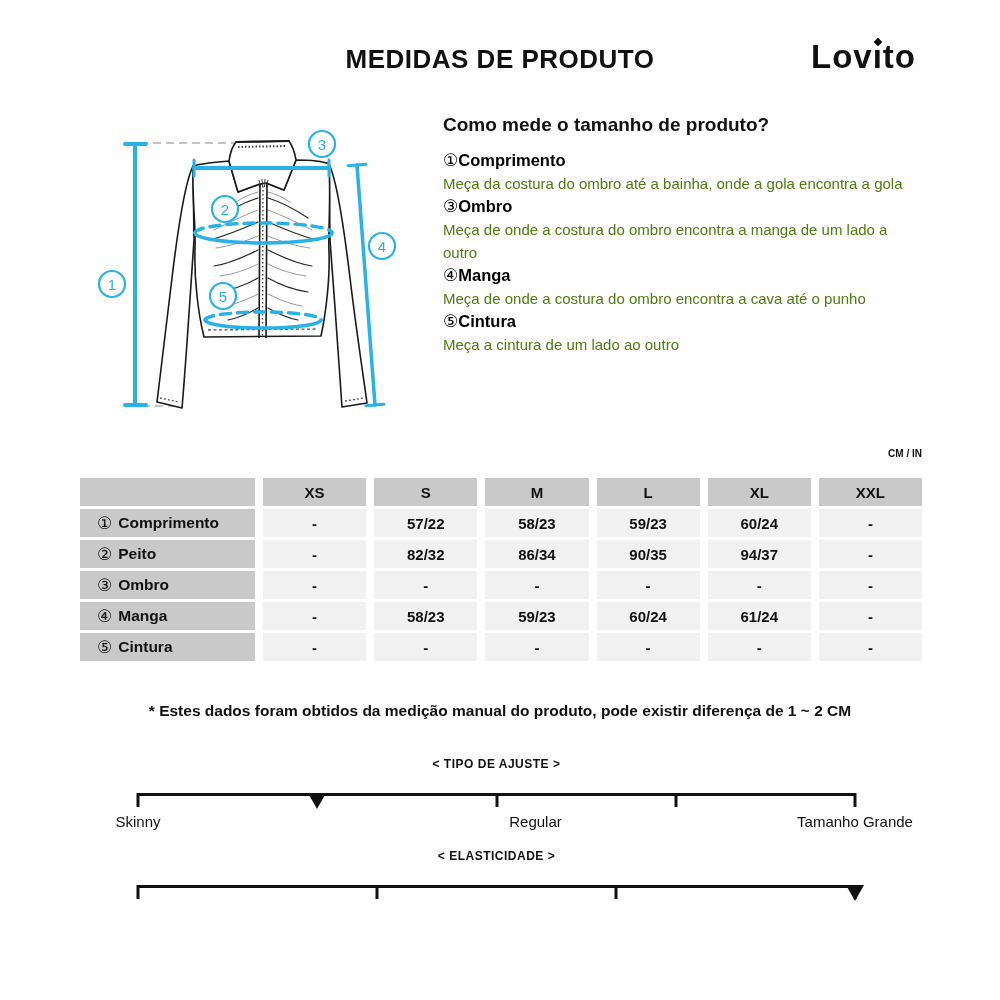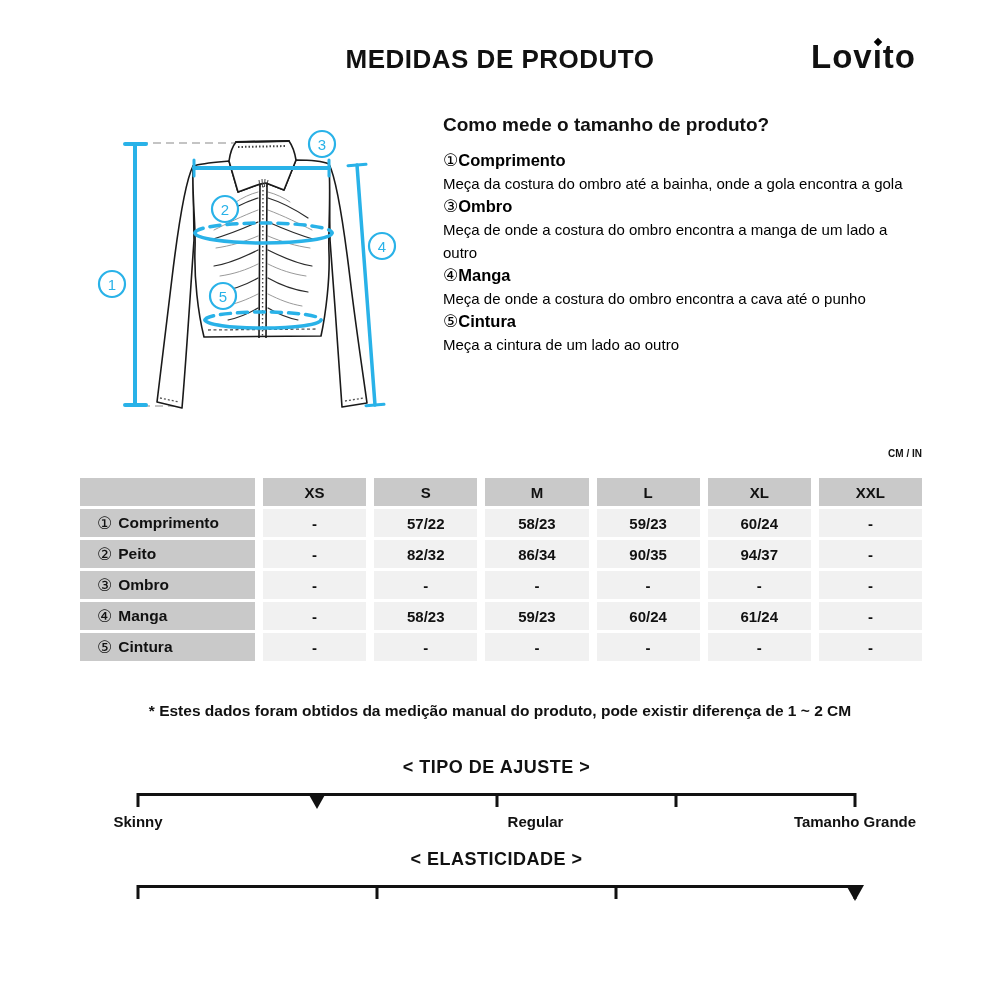--- a/index.html
+++ b/index.html
@@ -13,46 +13,46 @@
   .logo .iwrap::before { content:""; position:absolute; top:1px; left:50%; width:6px; height:6px; margin-left:-3px; background:#000; transform:rotate(45deg); }
 
   
   .diagram { position:absolute; left:90px; top:118px; width:340px; height:325px; }
 
   
   .instructions { position:absolute; left:443px; top:114px; width:482px; }
   .instr-heading { font-size:19px; font-weight:bold; margin-bottom:13px; }
   .instr-item .lab { font-size:16.5px; font-weight:bold; line-height:23px; color:#000; }
   .instr-item .lab .cnum { font-weight:normal; font-size:17px; }
-  .instr-item .desc { font-size:15px; line-height:23px; color:#000000; }
+  .instr-item .desc { font-size:15px; line-height:23px; color:#4d7c0f; }
 
   
   .unit { position:absolute; top:448px; right:78px; font-size:10px; font-weight:bold; }
 
   
   .size-table { position:absolute; left:80px; top:478px; width:842px; }
   .trow { display:flex; gap:8px; margin-bottom:3px; }
   .cell { height:28px; display:flex; align-items:center; justify-content:center; font-size:15px; font-weight:bold; background:#f1f1f1; flex:1 1 0; }
   .cell.head, .cell.label, .cell.corner { background:#c9c9c9; }
   .cell.corner, .cell.label { flex:0 0 175px; }
   .cell.label { justify-content:flex-start; padding-left:17px; font-size:15.5px; }
   .cell.label .cnum { font-weight:normal; font-size:17px; margin-right:6px; }
 
   
   .footnote { position:absolute; top:702px; left:0; width:1000px; text-align:center; font-size:15.5px; font-weight:bold; }
 
   
   .sliders { position:absolute; left:138px; top:757px; width:717px; }
-  .slider-title { text-align:center; font-size:18px; font-weight:bold; letter-spacing:0.5px; height:22px; margin-bottom:14px; }
+  .slider-title { text-align:center; font-size:12px; font-weight:bold; letter-spacing:0.5px; height:22px; margin-bottom:14px; }
   .track { position:relative; height:16px; }
   .track-line { position:absolute; left:0; right:0; top:0; height:3px; background:#111; }
   .tick { position:absolute; top:0; width:3px; height:14px; background:#111; transform:translateX(-50%); }
   .marker { position:absolute; top:0; width:0; height:0; transform:translateX(-50%); border-left:9px solid transparent; border-right:9px solid transparent; border-top:16px solid #111; }
   .slabels { position:relative; height:22px; margin-top:2px; }
-  .slabels span { position:absolute; top:2px; transform:translateX(-50%); font-size:15px; font-weight:bold; white-space:nowrap; }
+  .slabels span { position:absolute; top:2px; transform:translateX(-50%); font-size:15px; font-weight:normal; white-space:nowrap; }
   .slider + .slider { margin-top:16px; }
 </style>
 </head>
 <body>
 
 <div class="page">
 
   <div class="title">MEDIDAS DE PRODUTO</div>
   <div class="logo"><span>Lov</span><span class="iwrap">ı</span><span>to</span></div>
 

